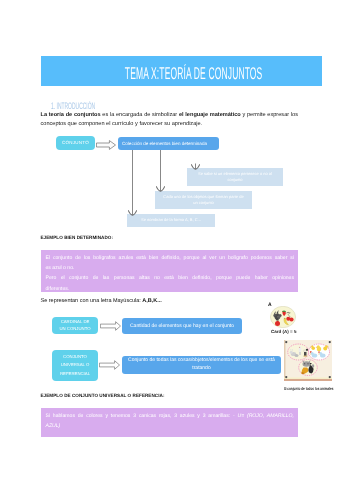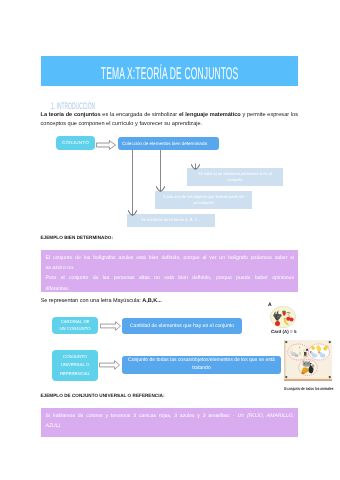--- a/index.html
+++ b/index.html
@@ -6,21 +6,21 @@
   html,body{margin:0;padding:0;}
   body{width:340px;height:480px;background:#ffffff;overflow:hidden;
        font-family:"Liberation Sans",sans-serif;
        -webkit-font-smoothing:antialiased;text-rendering:geometricPrecision;}
   *{-webkit-font-smoothing:antialiased;}
   .page{position:relative;width:340px;height:480px;}
   .abs{position:absolute;}
 
   
   .banner{left:41px;top:56px;width:257px;height:30px;background:#57BDFB;
-          display:flex;align-items:center;justify-content:center;}
+          display:flex;align-items:center;justify-content:center;padding-left:24px;}
   .banner-text{color:#ffffff;font-size:17px;letter-spacing:0.28px;
                font-family:"Liberation Sans",sans-serif;
                transform:scaleX(.50) translateY(3px);transform-origin:center;white-space:nowrap;}
 
   
   .sec-heading{left:51px;top:99.5px;font-size:9.4px;color:#A9C8E8;
                font-family:"Liberation Sans",sans-serif;letter-spacing:0px;white-space:nowrap;
                transform:scaleX(.53);transform-origin:left top;}
 
   

